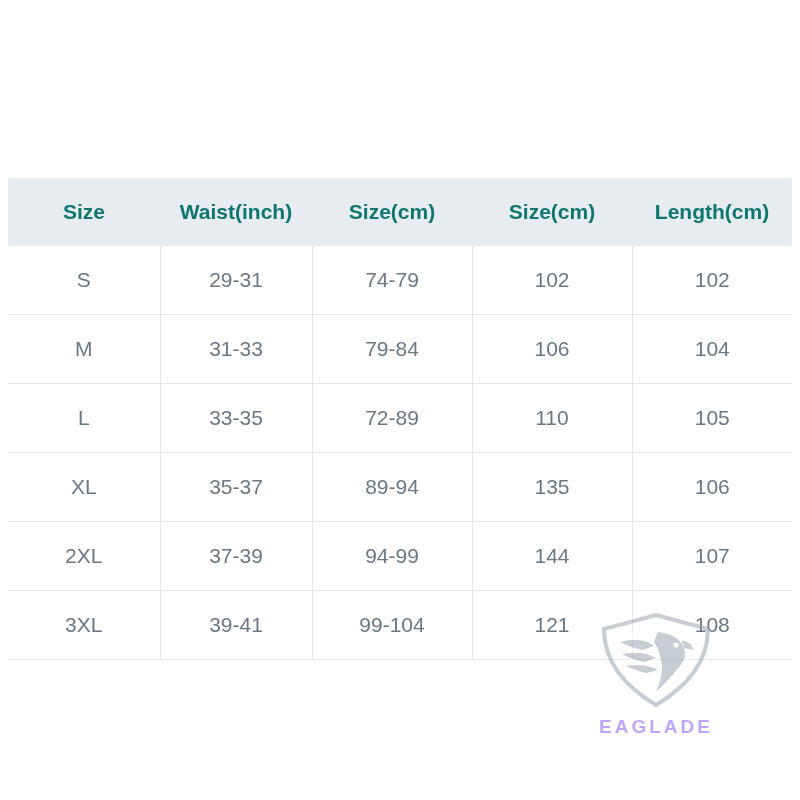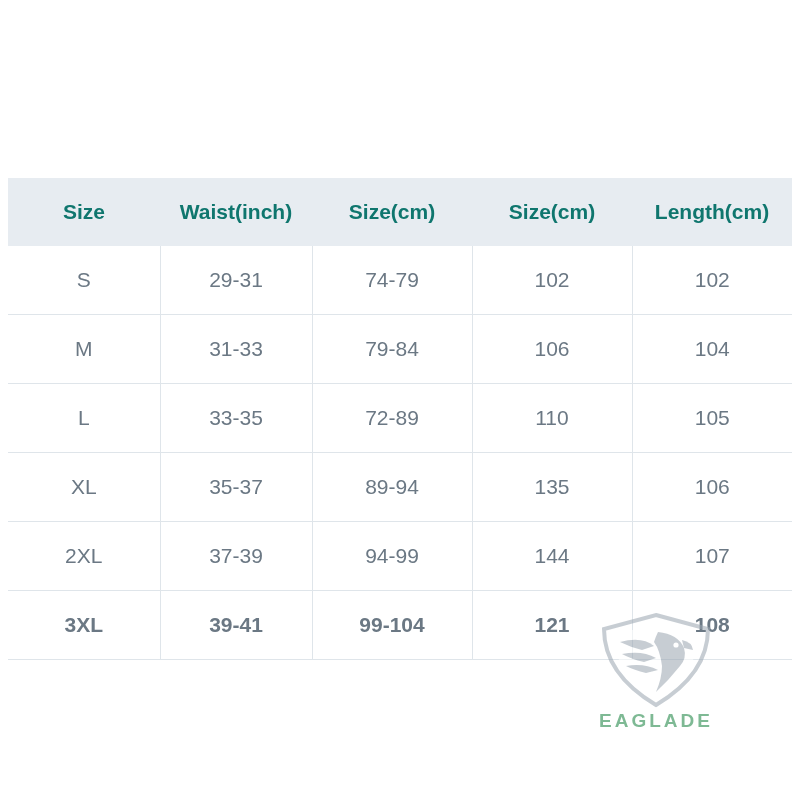--- a/index.html
+++ b/index.html
@@ -55,21 +55,20 @@
     border-bottom: 1px solid #dfe5ea;
     border-right: 1px solid #dfe5ea;
     padding: 0;
     font-weight: normal;
   }
   .size-table tbody tr td:last-child {
     border-right: none;
   }
   .size-table tbody tr:last-child td {
     border-bottom: 1px solid #dfe5ea;
-    font-weight: bold;
   }
 
   
   .brand {
     position: absolute;
     left: 568px;
     top: 612px;
     width: 176px;
     height: 130px;
     opacity: 0.55;
@@ -78,26 +77,26 @@
   .brand .mark {
     position: absolute;
     left: 28px;
     top: 0;
     width: 120px;
     height: 96px;
   }
   .brand .brand-name {
     position: absolute;
     left: 0;
-    top: 98px;
+    top: 104px;
     width: 176px;
     text-align: center;
     font-size: 19px;
     letter-spacing: 3px;
-    color: #15803d;
+    color: #8b5cf6;
     font-weight: bold;
   }
 </style>
 </head>
 <body>
 
 <div class="sheet">
 
   <table class="size-table">
     <colgroup>

